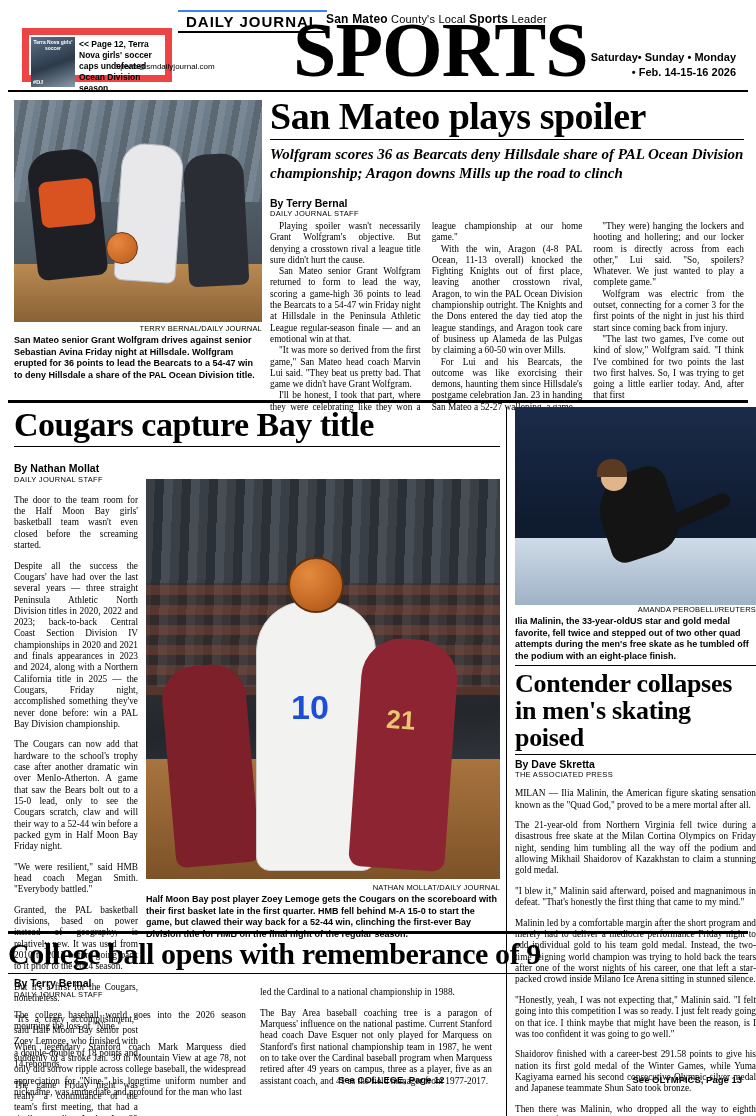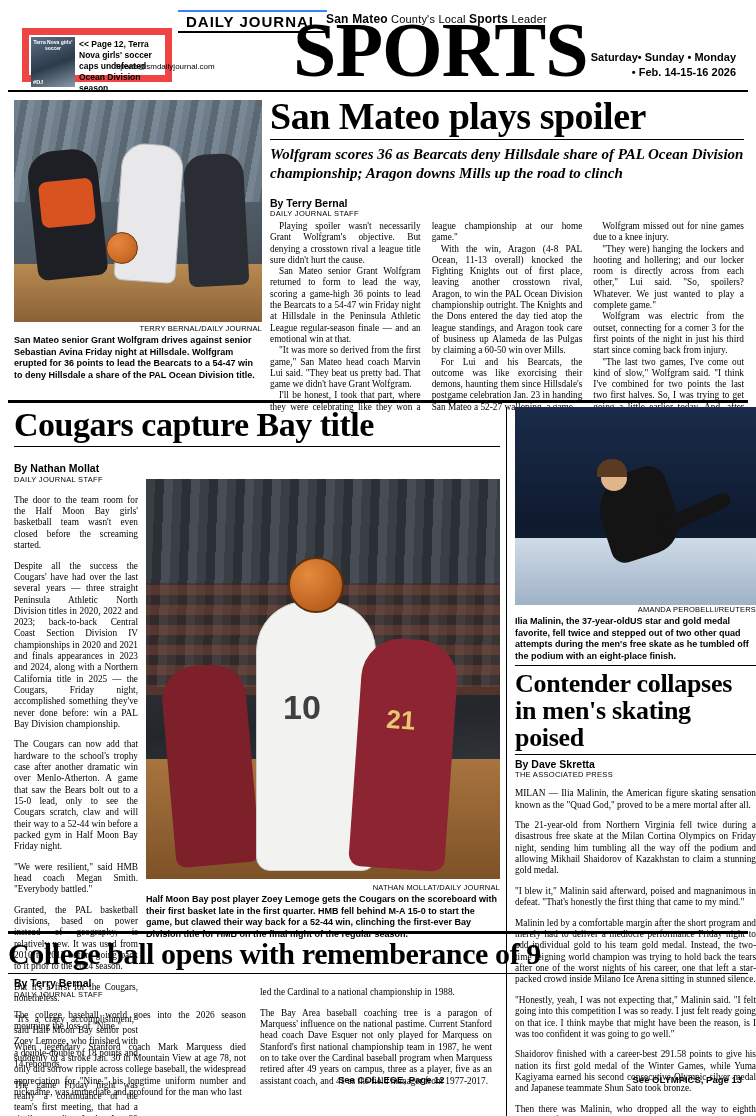--- a/index.html
+++ b/index.html
@@ -156,21 +156,21 @@
   }
   .ml-photo .court {
     position:absolute; bottom:0; left:0; width:100%; height:30%;
     background: linear-gradient(#a8743f,#7d5227);
   }
   .ml-photo .playerW {
     position:absolute; left:110px; bottom:8px; width:120px; height:270px;
     background:#f2f2f0; border-radius:50px 50px 14px 14px; border:1px solid #cfcfcf;
   }
   .ml-photo .playerW .num {
-    position:absolute; left:26px; top:86px; font-size:34px; font-weight:bold; color:#404040;
+    position:absolute; left:34px; top:86px; font-size:34px; font-weight:bold; color:#1d4ed8;
     font-family:"Liberation Sans", sans-serif;
   }
   .ml-photo .playerR {
     position:absolute; left:210px; bottom:10px; width:96px; height:230px;
     background:#8c2531; border-radius:40px 40px 12px 12px; transform:rotate(4deg);
   }
   .ml-photo .playerR .num {
     position:absolute; left:28px; top:66px; font-size:26px; font-weight:bold; color:#e8c770;
     font-family:"Liberation Sans", sans-serif;
   }
@@ -269,21 +269,20 @@
       <div class="ts-deck">Wolfgram scores 36 as Bearcats deny Hillsdale share of PAL Ocean Division championship; Aragon downs Mills up the road to clinch</div>
       <div class="byline">By Terry Bernal</div>
       <div class="byline-sub">DAILY JOURNAL STAFF</div>
       <div class="cols3">
         <p>Playing spoiler wasn't necessarily Grant Wolfgram's objective. But denying a crosstown rival a league title sure didn't hurt the cause.</p>
         <p>San Mateo senior Grant Wolfgram returned to form to lead the way, scoring a game-high 36 points to lead the Bearcats to a 54-47 win Friday night at Hillsdale in the Peninsula Athletic League regular-season finale — and an emotional win at that.</p>
         <p>"It was more so derived from the first game," San Mateo head coach Marvin Lui said. "They beat us pretty bad. That game we didn't have Grant Wolfgram.</p>
         <p>I'll be honest, I took that part, where they were celebrating like they won a league championship at our home game."</p>
         <p>With the win, Aragon (4-8 PAL Ocean, 11-13 overall) knocked the Fighting Knights out of first place, leaving another crosstown rival, Aragon, to win the PAL Ocean Division championship outright. The Knights and the Dons entered the day tied atop the league standings, and Aragon took care of business up Alameda de las Pulgas by claiming a 60-50 win over Mills.</p>
         <p>For Lui and his Bearcats, the outcome was like exorcising their demons, haunting them since Hillsdale's postgame celebration Jan. 23 in handing San Mateo a 52-27 walloping, a game</p>
-        <p>Wolfgram missed out for nine games due to a knee injury.</p>
         <p>"They were) hanging the lockers and hooting and hollering; and our locker room is directly across from each other," Lui said. "So, spoilers? Whatever. We just wanted to play a complete game."</p>
         <p>Wolfgram was electric from the outset, connecting for a corner 3 for the first points of the night in just his third start since coming back from injury.</p>
         <p>"The last two games, I've come out kind of slow," Wolfgram said. "I think I've combined for two points the last two first halves. So, I was trying to get going a little earlier today. And, after that first</p>
       </div>
       <div class="jump">See OCEAN, Page 14</div>
     </div>
   </div>
 
   <hr class="rule-thick">
 
@@ -330,21 +329,21 @@
 
     <div class="mid-right">
       <div class="sk-photo">
         <div class="ice"></div>
         <div class="skater"></div>
         <div class="leg"></div>
         <div class="head"></div>
         <div class="hair"></div>
       </div>
       <div class="photo-credit">AMANDA PEROBELLI/REUTERS</div>
-      <div class="sk-caption">Ilia Malinin, the 37-year-oldUS star and gold medal favorite, fell twice and stepped out of two other quad attempts during the men's free skate as he tumbled off the podium with an eight-place finish.</div>
+      <div class="sk-caption">Ilia Malinin, the 33-year-oldUS star and gold medal favorite, fell twice and stepped out of two other quad attempts during the men's free skate as he tumbled off the podium with an eight-place finish.</div>
       <hr class="rule-thin">
       <div class="sk-hl">Contender collapses in men's skating poised</div>
       <hr class="rule-thin">
       <div class="byline">By Dave Skretta</div>
       <div class="byline-sub">THE ASSOCIATED PRESS</div>
       <div class="cols1">
         <p>MILAN — Ilia Malinin, the American figure skating sensation known as the "Quad God," proved to be a mere mortal after all.</p>
         <p>The 21-year-old from Northern Virginia fell twice during a disastrous free skate at the Milan Cortina Olympics on Friday night, sending him tumbling all the way off the podium and allowing Mikhail Shaidorov of Kazakhstan to claim a stunning gold medal.</p>
         <p>"I blew it," Malinin said afterward, poised and magnanimous in defeat. "That's honestly the first thing that came to my mind."</p>
         <p>Malinin led by a comfortable margin after the short program and merely had to deliver a mediocre performance Friday night to add individual gold to his team gold medal. Instead, the two-time reigning world champion was trying to hold back the tears after one of the worst nights of his career, one that left a star-packed crowd inside Milano Ice Arena sitting in stunned silence.</p>

